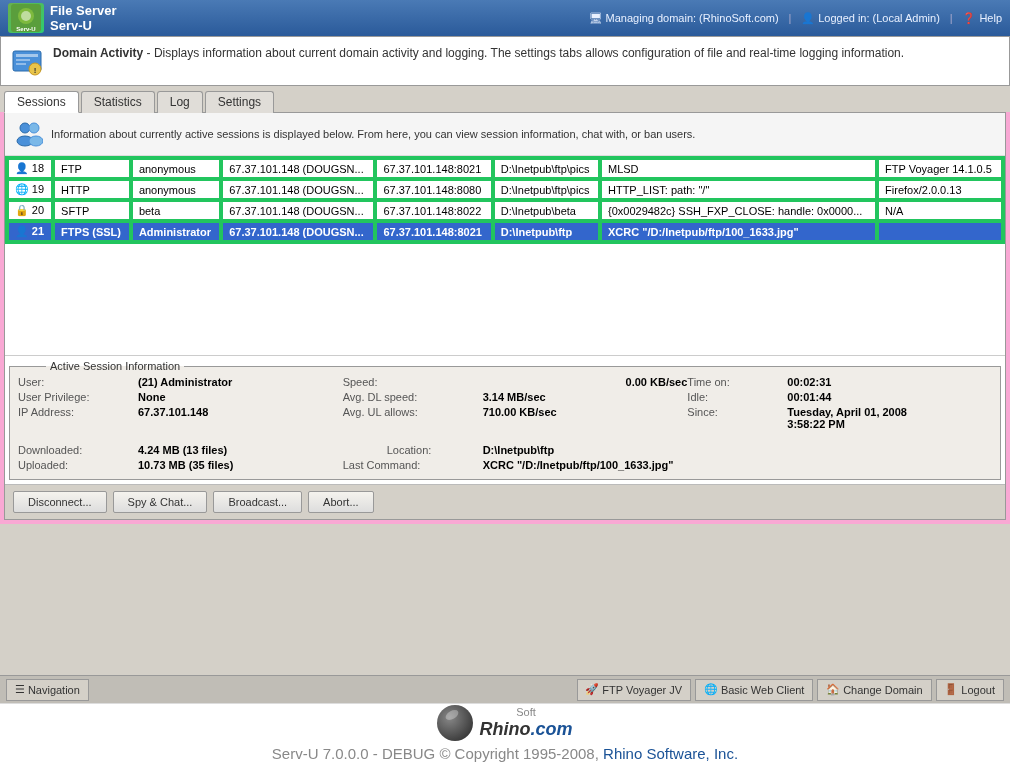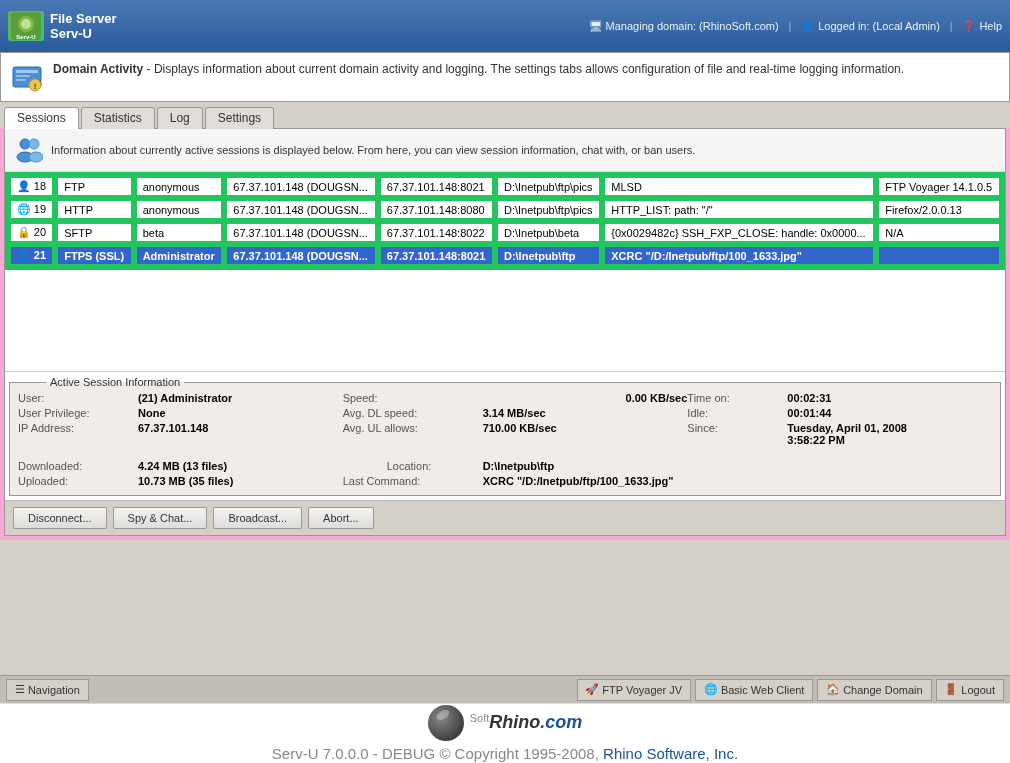--- a/index.html
+++ b/index.html
@@ -1,21 +1,21 @@
 <!DOCTYPE html>
 <html><head>
   <meta charset="utf-8">
   <style>
     * { box-sizing: border-box; margin: 0; padding: 0; }
     body { font-family: 'Segoe UI', Tahoma, Arial, sans-serif; font-size: 12px; background: #d4d0c8; width: 1010px; height: 763px; overflow: hidden; }
     
     
     .top-bar {
       background: linear-gradient(to bottom, #4a7ab5, #2a5a9a);
-      height: 52px;
+      height: 36px;
       display: flex;
       align-items: center;
       padding: 0 8px;
     }
     .logo-area {
       display: flex;
       align-items: center;
       flex: 1;
     }
     .logo-text {
@@ -111,21 +111,21 @@
       background: linear-gradient(to bottom, #f0ede8, #ddd);
       border: 1px solid #bbb;
       padding: 2px 6px;
       text-align: left;
       font-weight: normal;
       white-space: nowrap;
       cursor: pointer;
     }
     .sessions-table th.sorted { font-weight: bold; }
     .sessions-table td {
-      border: 6px solid #22c55e;
+      border: 4px solid #22c55e;
       padding: 2px 6px;
       white-space: nowrap;
       overflow: hidden;
     }
     .sessions-table tr.selected td {
       background: #3366cc;
       color: white;
     }
     .sessions-table tr.selected td { font-weight: bold; }
     
@@ -478,21 +478,21 @@
     <div class="bottom-bar-item">
       <span>🚪</span>
       <span>Logout</span>
     </div>
   </div>
 </div>
 
 <div class="footer">
   <div class="footer-logo">
     <div class="footer-sphere"></div>
-    <div style="display: flex; line-height: 1.2;">
+    <div style="display: flex; flex-direction: column; line-height: 1.2; align-items: center;">
       <span style="font-size: 11px; color: #888;">Soft</span>
       <span style="font-size: 18px; color: #333; font-weight: bold; font-style: italic;">Rhino<span style="color: #1a5296;">.com</span></span>
     </div>
   </div>
   <div class="footer-copy">
     <span>Serv-U 7.0.0.0 - DEBUG © Copyright 1995-2008,</span>
     <a href="#">Rhino Software, Inc.</a>
   </div>
 </div>
 

